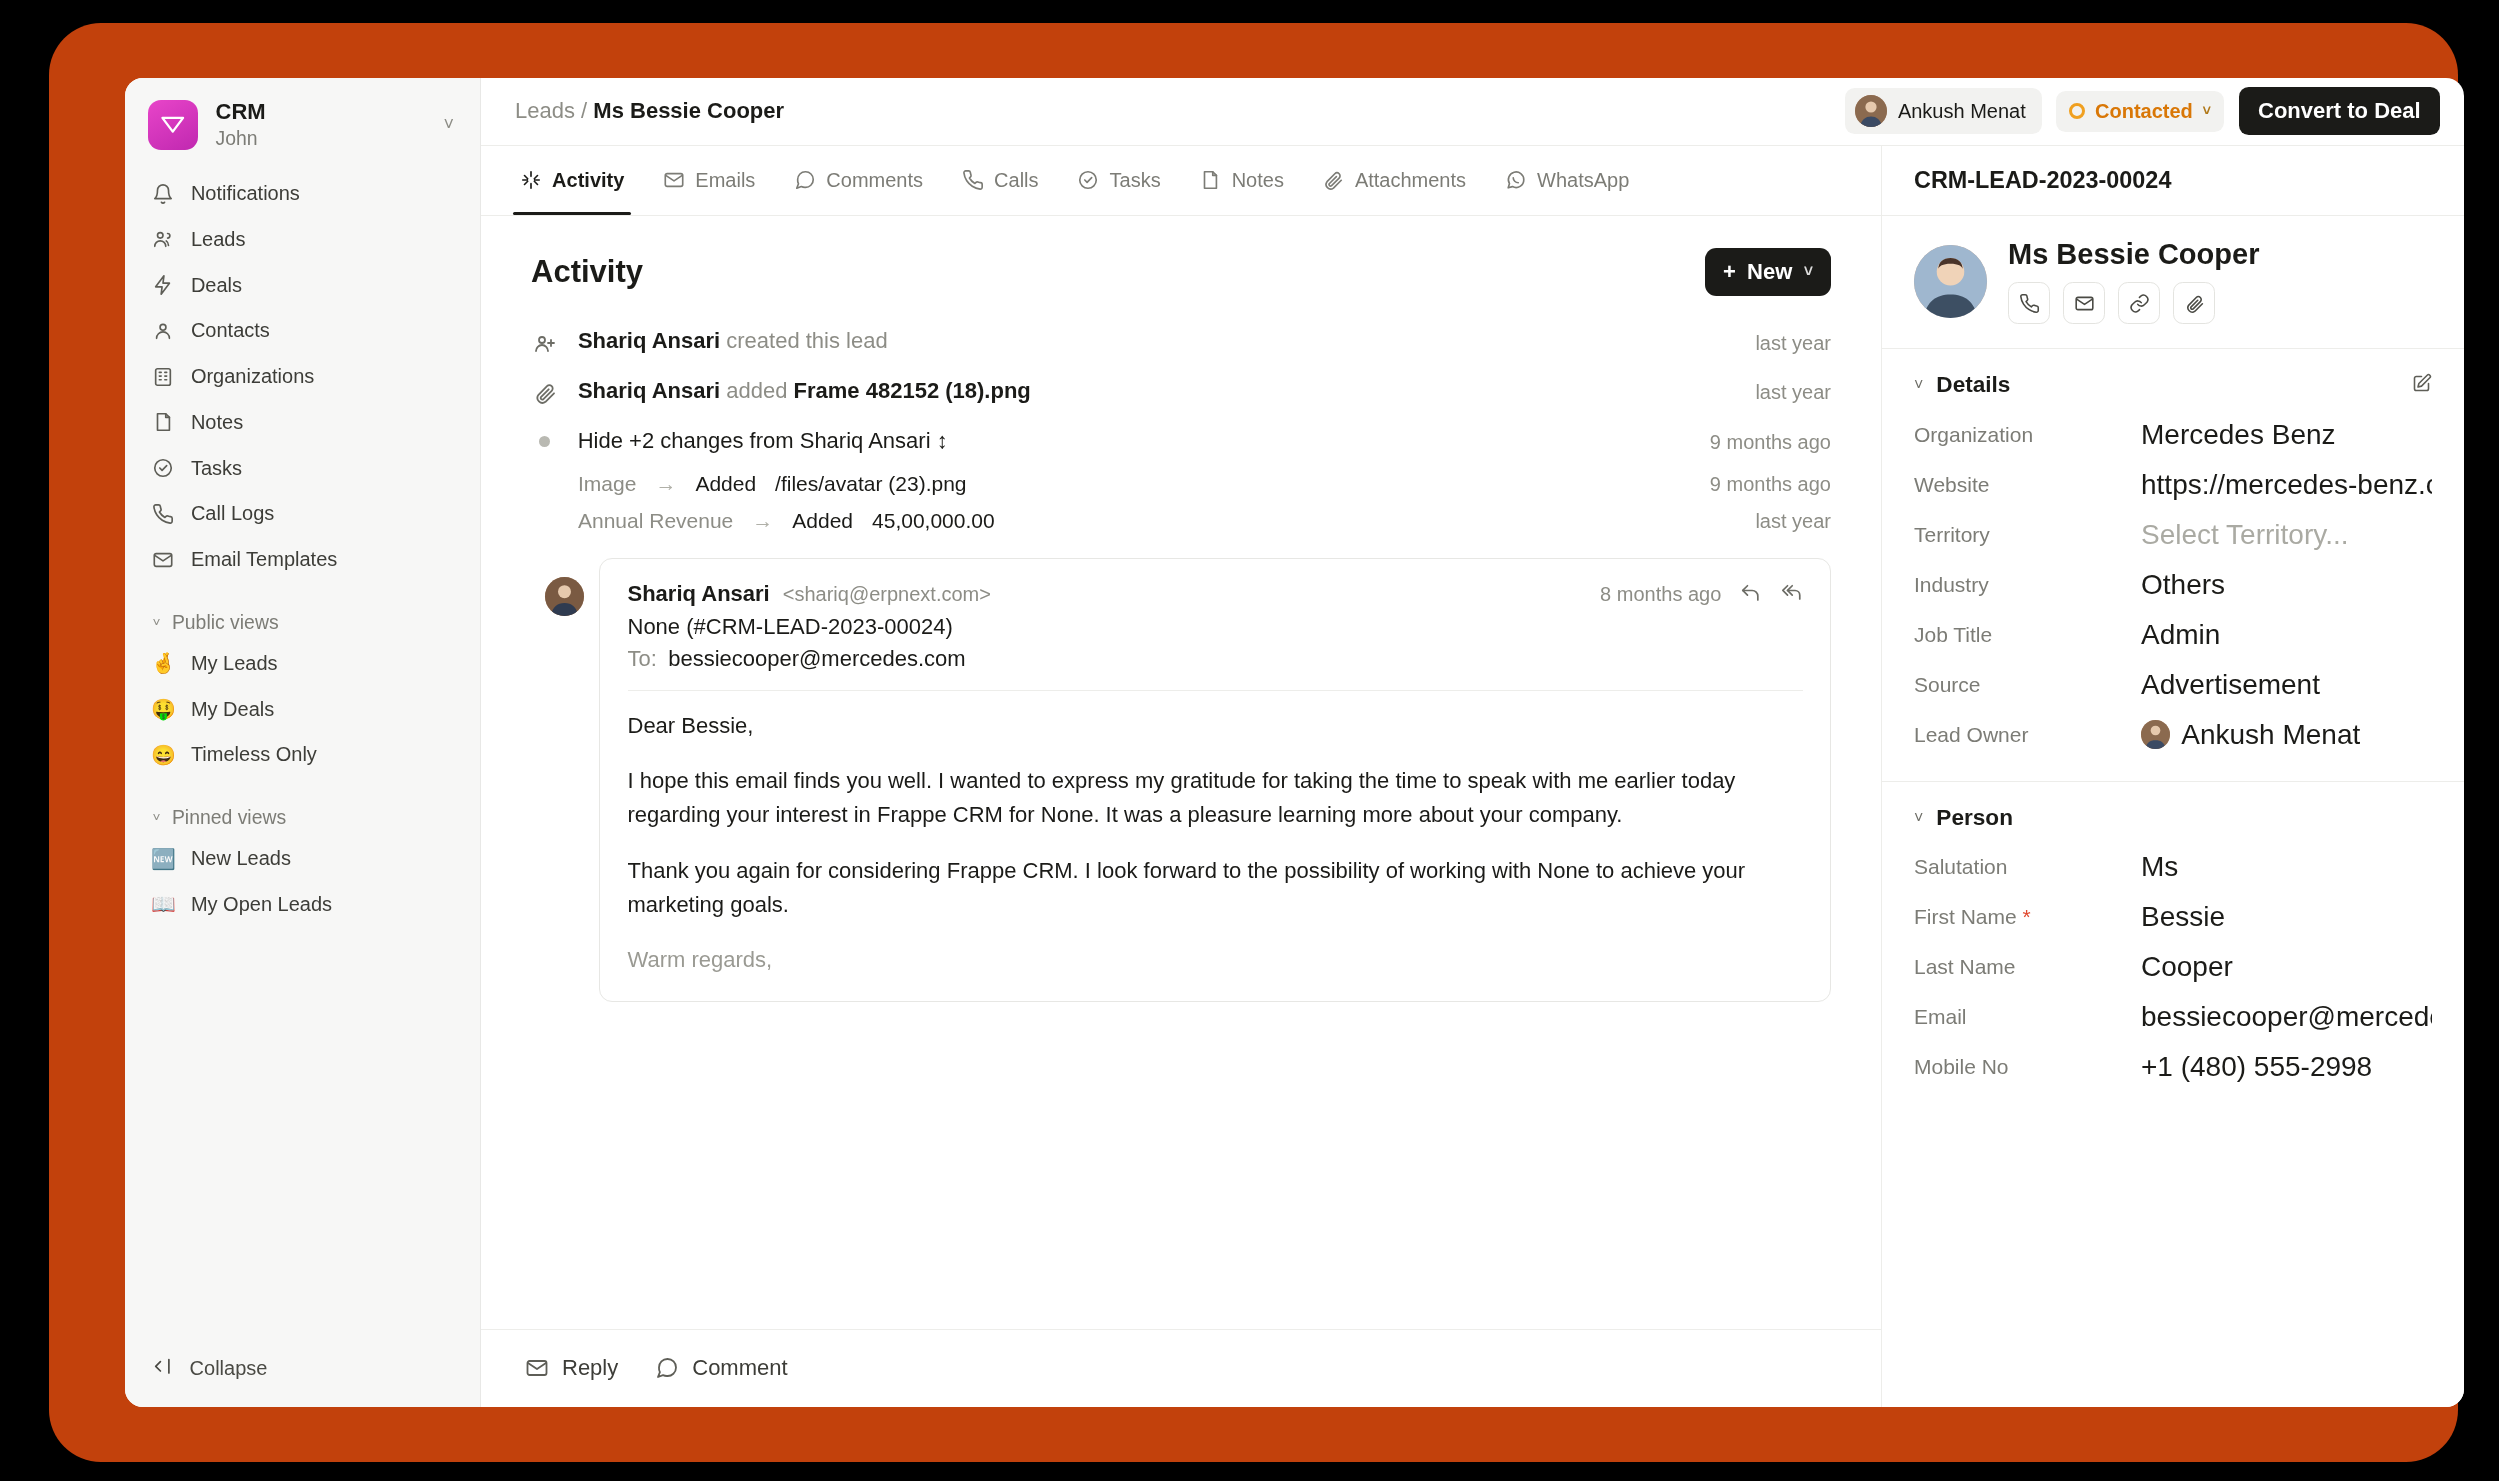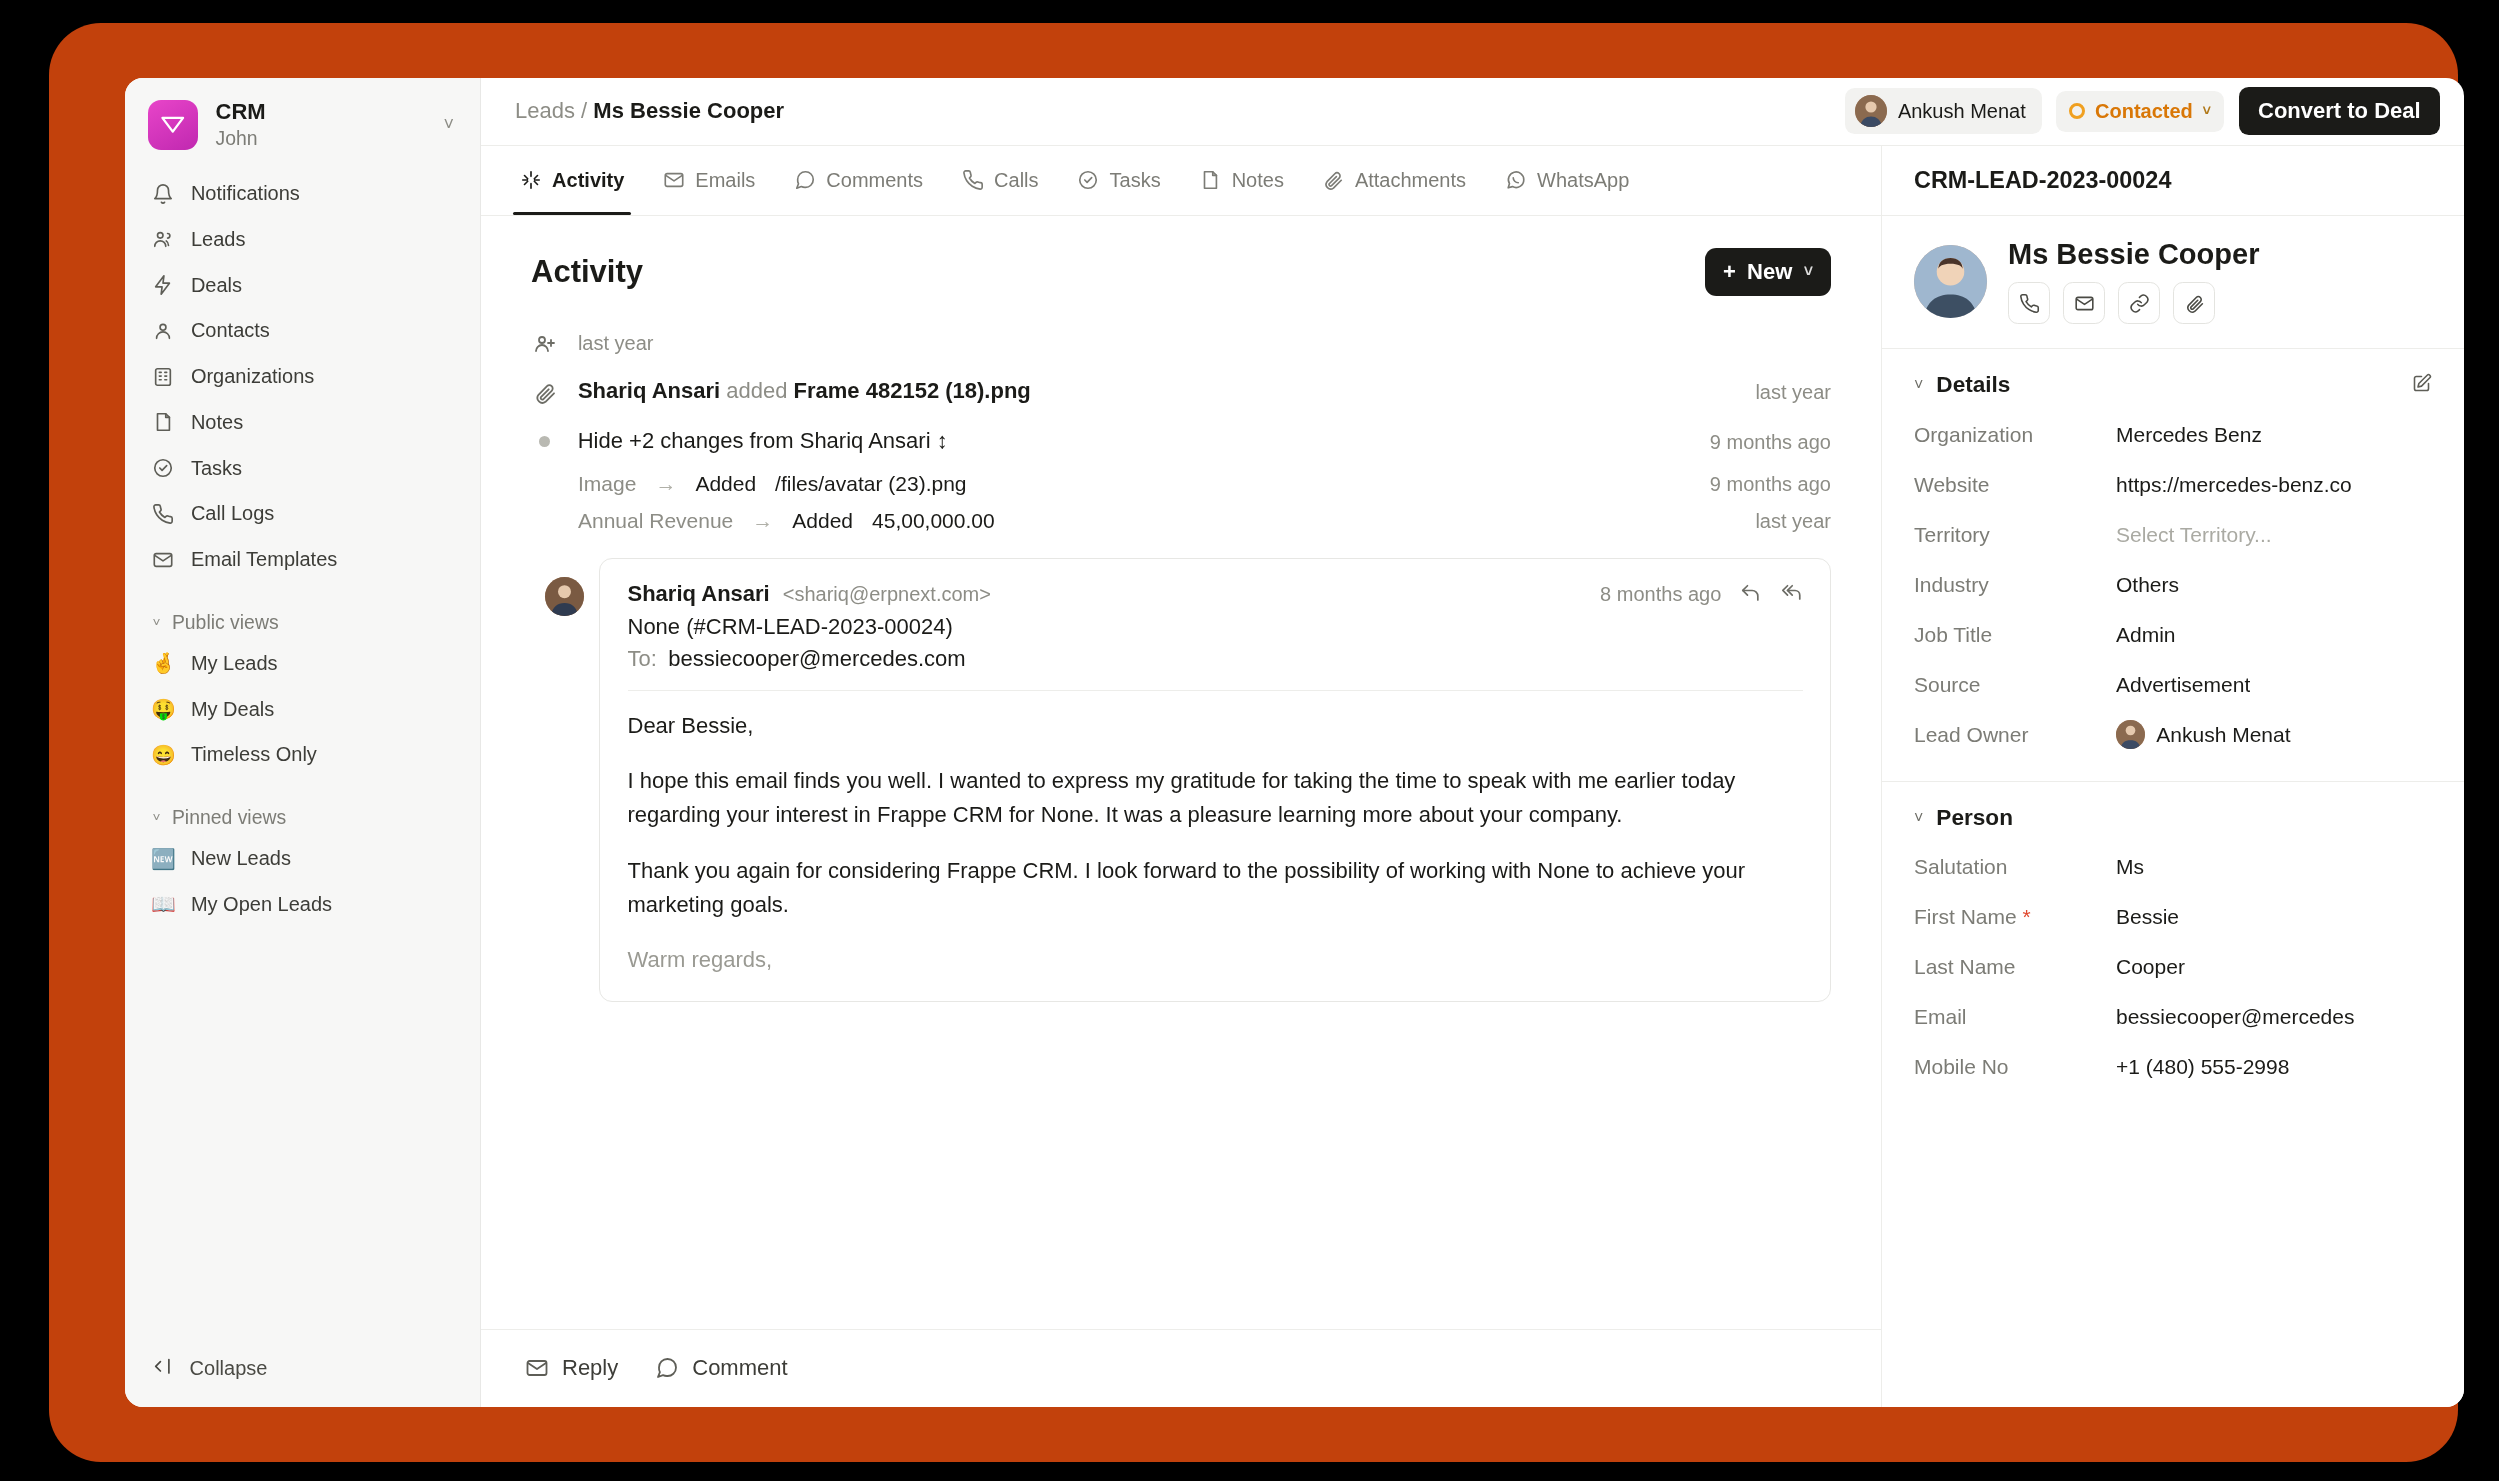--- a/index.html
+++ b/index.html
@@ -244,21 +244,21 @@
   .sect { border-bottom: 0.8px solid #ededea; padding: 18px 32px 21px 32px; }
   .sect-head { display:flex; align-items:center; gap: 13px; padding: 4.9px 0 11.3px 0;}
   .sect-head .chev { color:#6d6d66; font-size: 16px; }
   .sect-title { font-size: 22.6px; font-weight: 700; color: #1b1b18; }
   .sect-head .edit { margin-left:auto; color:#5e5e57; }
   .sect-head .edit svg { width: 21px; height: 21px; }
 
   .field { display: flex; align-items: center; min-height: 50px; }
   .field .k { width: 202px; font-size: 21px; color: #7c7c76; flex:0 0 auto;}
   .field .k .req { color:#e0492f; }
-  .field .v { font-size: 21px; color: #1b1b18; white-space: nowrap; overflow: hidden; }
+  .field .v { font-size: 28px; color: #1b1b18; white-space: nowrap; overflow: hidden; margin-left: 25px; }
   .field .v.ph { color: #aaaaa3; }
   .field .v.withav { display:flex; align-items:center; gap: 11.3px; }
   .field .v .av { width: 29px; height: 29px; border-radius: 50%; overflow:hidden; background:#c9a48a; flex:0 0 auto;}
 
   .face { width:100%; height:100%; display:block; }
 </style>
 </head>
 <body>
 
 <div class="device">
@@ -498,20 +498,24 @@
           </div>
 
           <div class="ev-row">
             <span class="ev-ico">
                   <svg viewBox="0 0 24 24" fill="none" stroke="currentColor" stroke-width="1.8" stroke-linecap="round" stroke-linejoin="round">
                     <circle cx="9" cy="8" r="3"></circle>
                     <path d="M3 19c0-3.3 2.7-6 6-6s6 2.7 6 6"></path>
                     <path d="M18 8v6M15 11h6"></path>
                   </svg>
                 </span>
+            <span class="ev-text">
+              <b>Shariq Ansari</b>
+              <span class="muted">created this lead</span>
+            </span>
             <span class="ev-time">last year</span>
           </div>
 
           <div class="ev-row">
             <span class="ev-ico">
                   <svg viewBox="0 0 24 24" fill="none" stroke="currentColor" stroke-width="1.8" stroke-linecap="round" stroke-linejoin="round">
                     <path d="M21 12.3 12.5 20.8a5 5 0 0 1-7-7l8.5-8.6a3.3 3.3 0 0 1 4.7 4.7l-8.5 8.5a1.7 1.7 0 0 1-2.3-2.3l7.8-7.8"></path>
                   </svg>
                 </span>
             <span class="ev-text">

